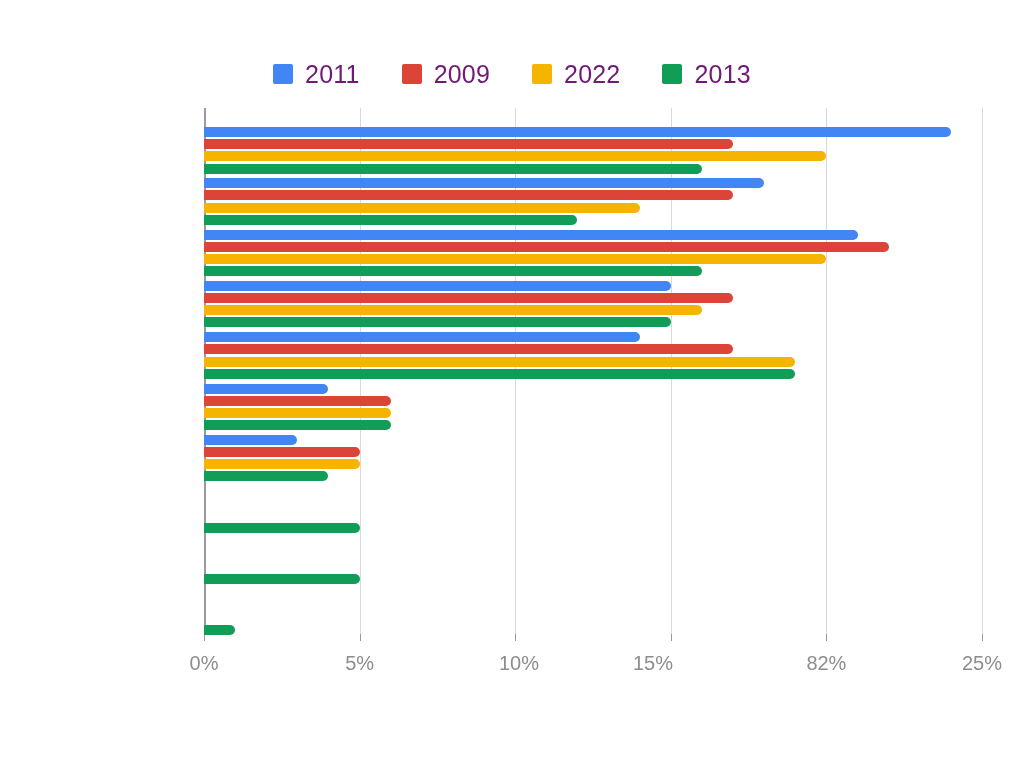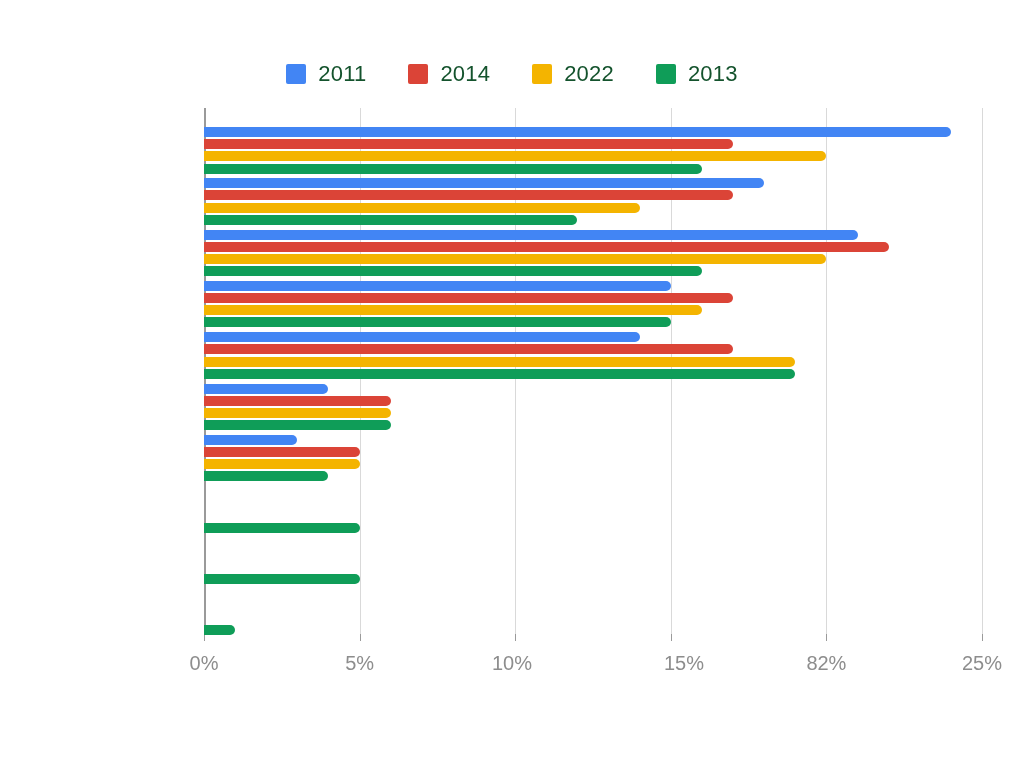--- a/index.html
+++ b/index.html
@@ -40,22 +40,22 @@
     align-items: center;
     gap: 12px;
   }
   .legend-swatch {
     width: 20px;
     height: 20px;
     border-radius: 2px;
     flex: none;
   }
   .legend-label {
-    font-size: 22px;
-    color: #14532d;
+    font-size: 25px;
+    color: #701a75;
     letter-spacing: 0.2px;
     line-height: 1;
     white-space: nowrap;
   }
 
   
   #plot {
     position: absolute;
     left: 204px;
     top: 108px;
@@ -114,45 +114,45 @@
 
 <div id="chart-root">
 
   <div id="legend">
       <div class="legend-item">
         <span class="legend-swatch" style="background: rgb(66, 133, 244);"></span>
         <span class="legend-label">2011</span>
       </div>
       <div class="legend-item">
         <span class="legend-swatch" style="background: rgb(219, 68, 55);"></span>
-        <span class="legend-label">2014</span>
+        <span class="legend-label">2009</span>
       </div>
       <div class="legend-item">
         <span class="legend-swatch" style="background: rgb(244, 180, 0);"></span>
         <span class="legend-label">2022</span>
       </div>
       <div class="legend-item">
         <span class="legend-swatch" style="background: rgb(15, 157, 88);"></span>
         <span class="legend-label">2013</span>
       </div>
     </div>
 
   <div id="plot">
     <div id="axis-line"></div>
   <div class="tick-mark" style="left: 0px;"></div>
       <div class="tick-label" style="left: 0px;">0%</div>
       <div class="gridline" style="left: 155.6px;"></div>
       <div class="tick-mark" style="left: 155.6px;"></div>
       <div class="tick-label" style="left: 155.6px;">5%</div>
       <div class="gridline" style="left: 311.2px;"></div>
       <div class="tick-mark" style="left: 311.2px;"></div>
-      <div class="tick-label" style="left: 308px;">10%</div>
+      <div class="tick-label" style="left: 315px;">10%</div>
       <div class="gridline" style="left: 466.8px;"></div>
       <div class="tick-mark" style="left: 466.8px;"></div>
-      <div class="tick-label" style="left: 480px;">15%</div>
+      <div class="tick-label" style="left: 449px;">15%</div>
       <div class="gridline" style="left: 622.4px;"></div>
       <div class="tick-mark" style="left: 622.4px;"></div>
       <div class="tick-label" style="left: 622.4px;">82%</div>
       <div class="gridline" style="left: 778px;"></div>
       <div class="tick-mark" style="left: 778px;"></div>
       <div class="tick-label" style="left: 778px;">25%</div>
       <div class="group" style="top: 19px; height: 46.6px;">
         <div class="bar" title="2011: 24%" style="top: 0px; width: 746.88px; background: rgb(66, 133, 244);"></div>
         <div class="bar" title="2014: 17%" style="top: 12.2px; width: 529.04px; background: rgb(219, 68, 55);"></div>
         <div class="bar" title="2017: 20%" style="top: 24.4px; width: 622.4px; background: rgb(244, 180, 0);"></div>

